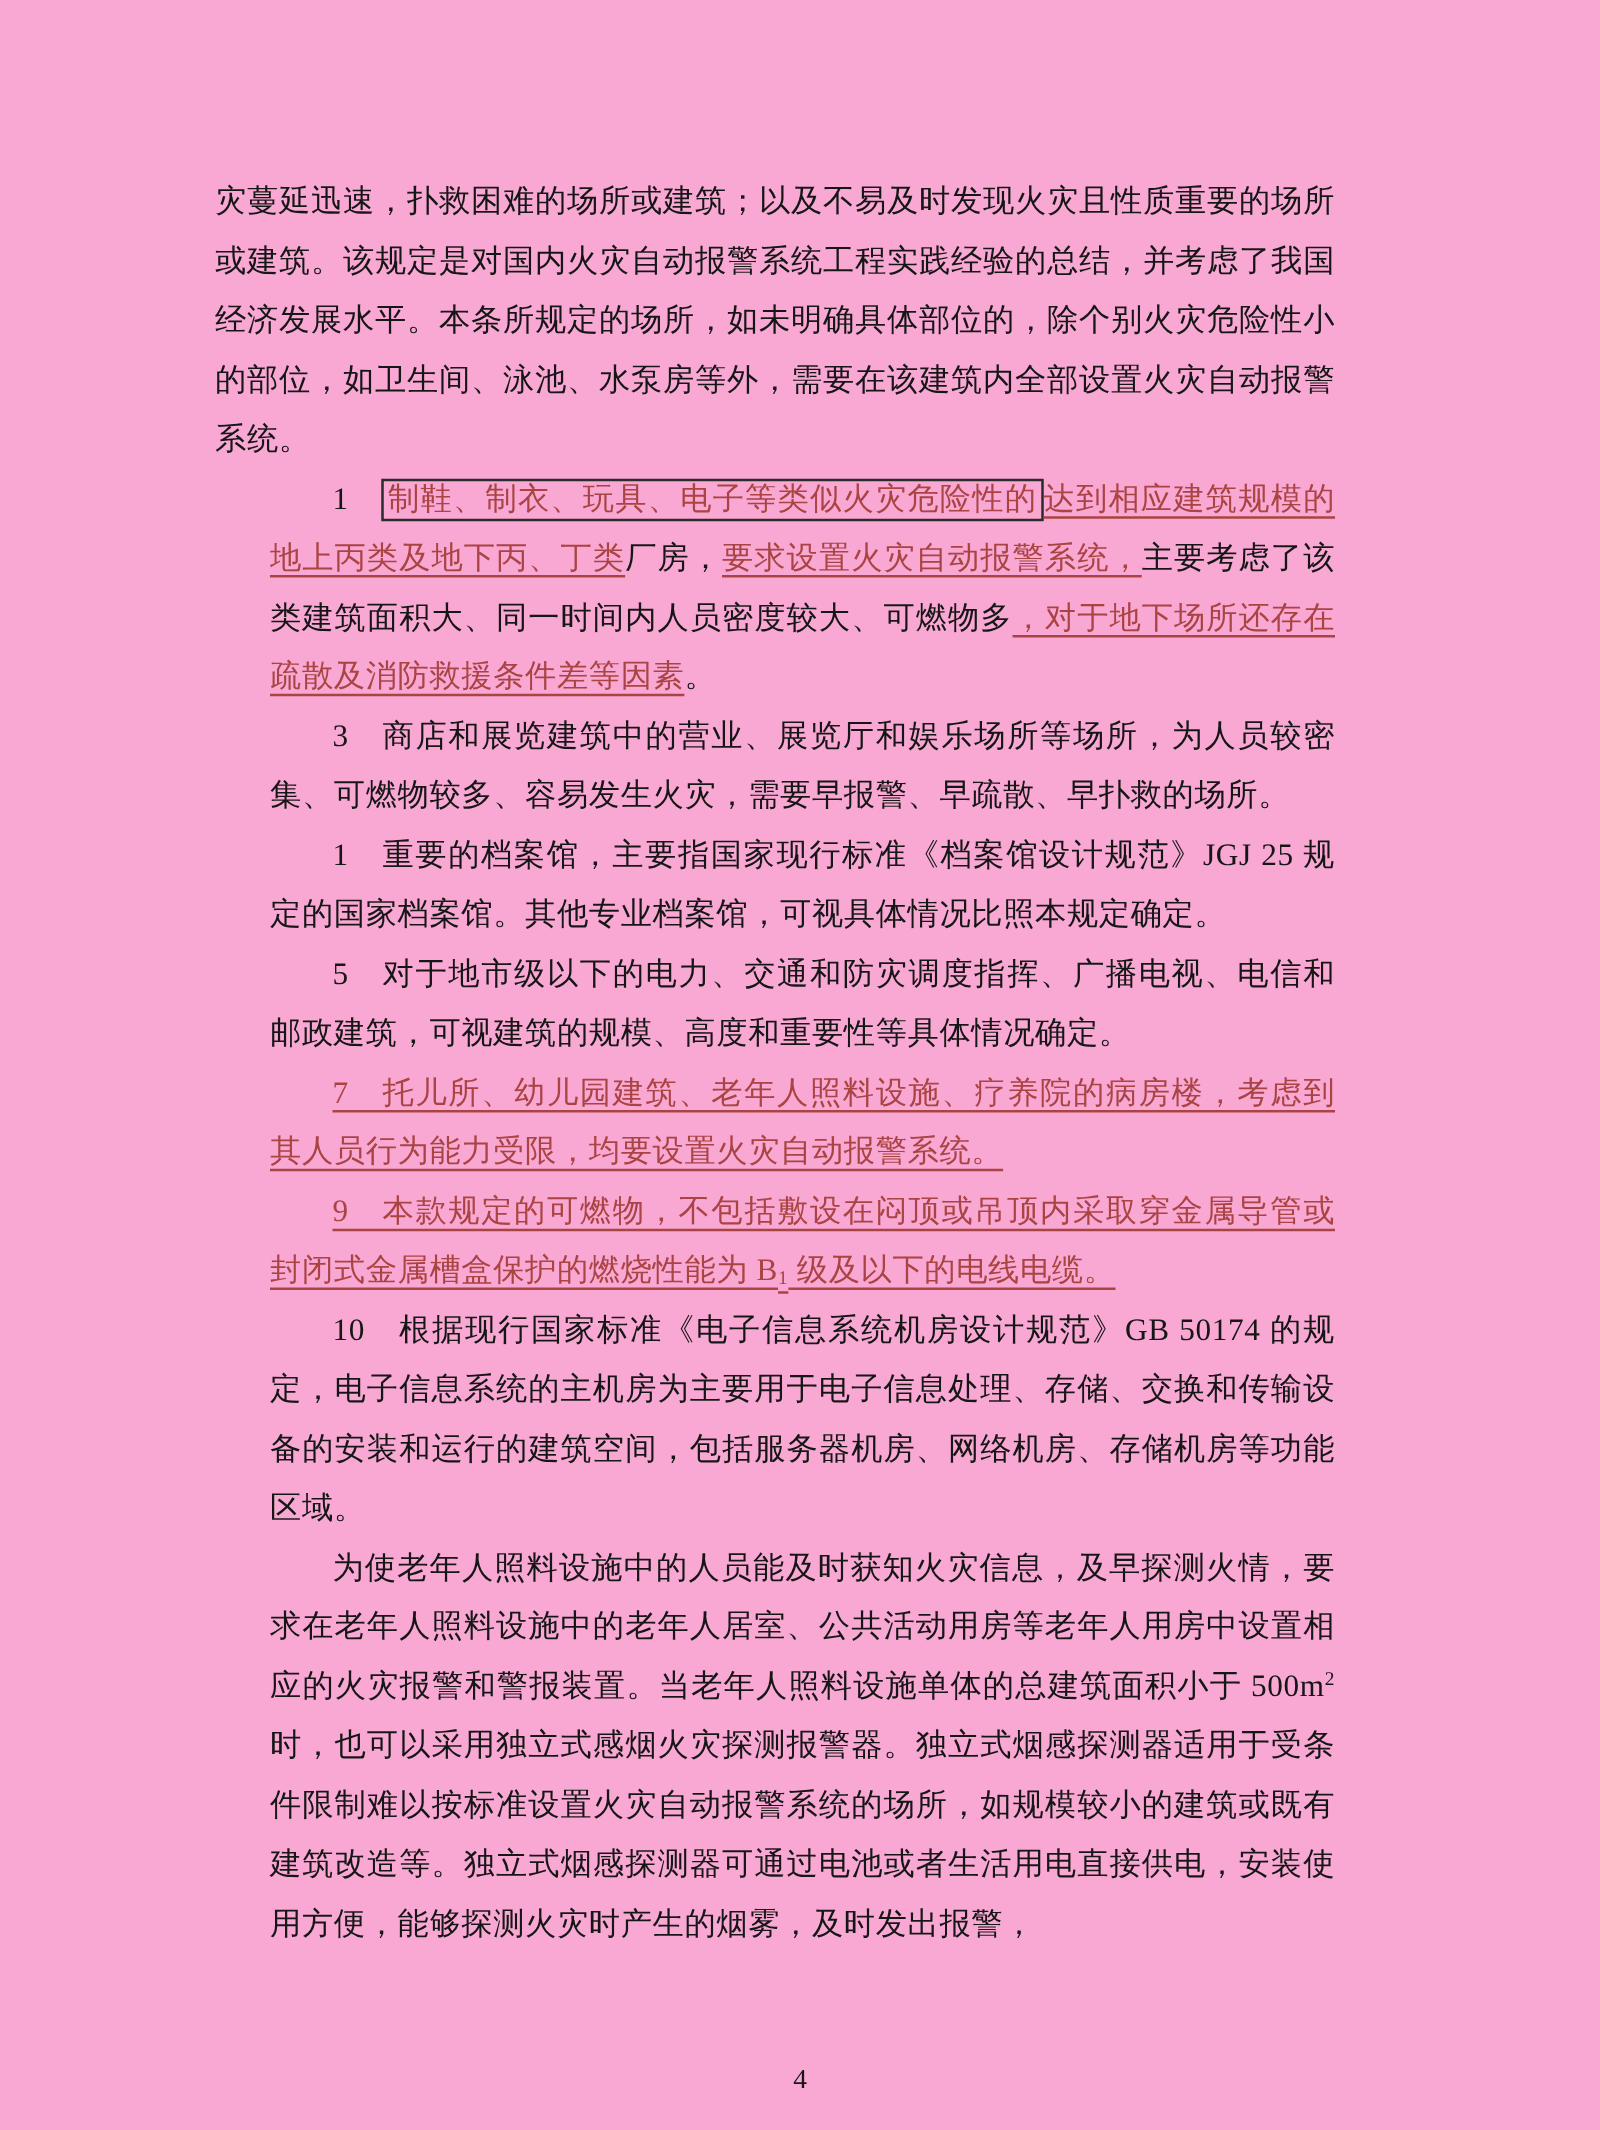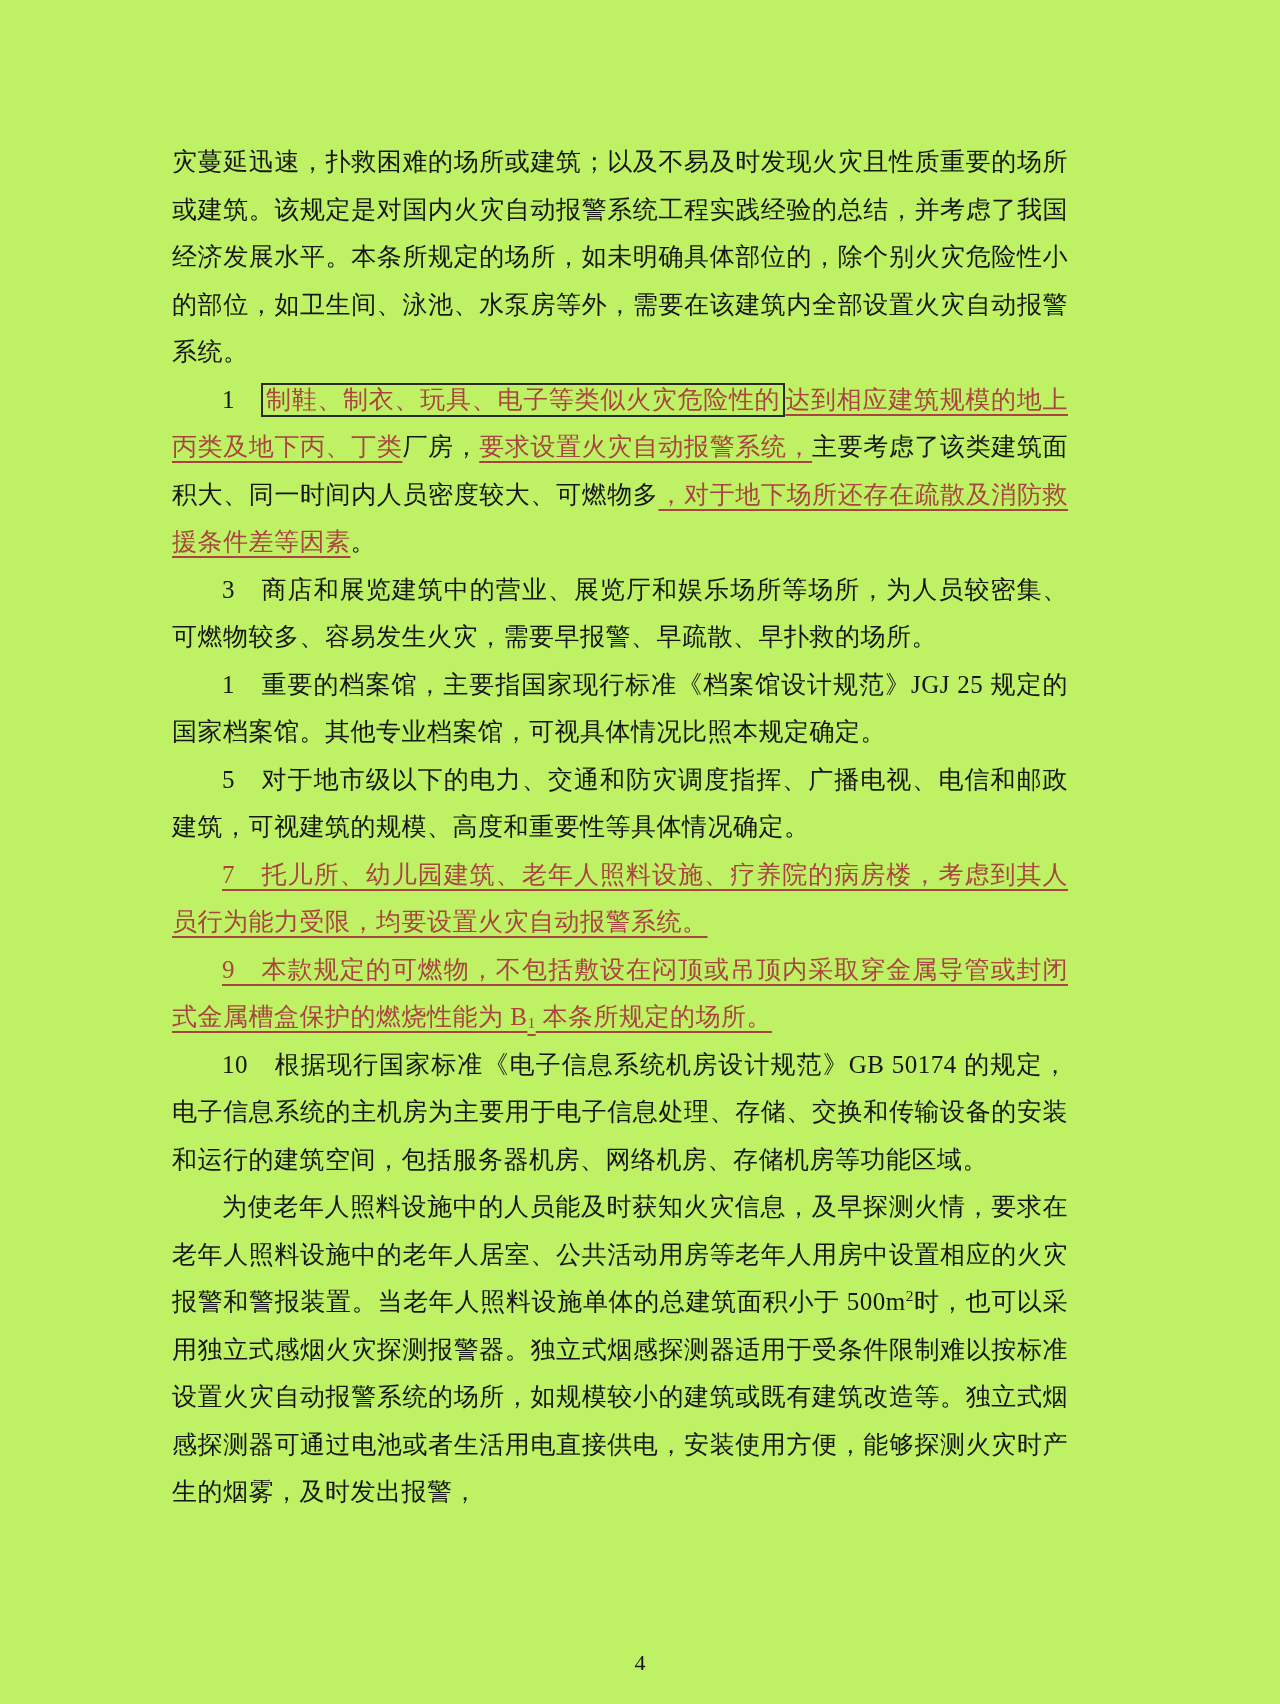--- a/index.html
+++ b/index.html
@@ -4,41 +4,42 @@
 <style>
   html, body {
     margin: 0;
     padding: 0;
     background: #ffffff;
   }
   .page {
     position: relative;
     width: 1280px;
     height: 1704px;
-    background: #bef264;
+    background: #f9a8d4;
     overflow: hidden;
     font-family: "Liberation Serif", "DejaVu Serif", serif;
   }
   .doc-body {
     position: absolute;
     left: 172px;
     top: 138px;
     width: 896px;
     font-size: 25px;
     line-height: 1.9;
     color: #161616;
     text-align: justify;
     letter-spacing: 0.5px;
   }
   .para {
     margin: 0;
     padding: 0;
   }
   .para.indent {
     text-indent: 2em;
+    margin-left: 44px;
   }
   
   .run-n {
     color: #161616;
   }
   .run-r {
     color: var(--red, #a94442);
     text-decoration: underline;
     text-decoration-color: var(--red, #a94442);
     text-decoration-thickness: 2px;
@@ -77,20 +78,20 @@
 <body>
 
 <div class="page">
   <div class="doc-body">
       <p class="para"><span class="run-n">灾蔓延迅速，扑救困难的场所或建筑；以及不易及时发现火灾且性质重要的场所或建筑。该规定是对国内火灾自动报警系统工程实践经验的总结，并考虑了我国经济发展水平。本条所规定的场所，如未明确具体部位的，除个别火灾危险性小的部位，如卫生间、泳池、水泵房等外，需要在该建筑内全部设置火灾自动报警系统。</span></p>
       <p class="para indent"><span class="run-n">1　</span><span class="run-rb">制鞋、制衣、玩具、电子等类似火灾危险性的</span><span class="run-r">达到相应建筑规模的地上丙类及地下丙、丁类</span><span class="run-n">厂房，</span><span class="run-r">要求设置火灾自动报警系统，</span><span class="run-n">主要考虑了该类建筑面积大、同一时间内人员密度较大、可燃物多</span><span class="run-r">，对于地下场所还存在疏散及消防救援条件差等因素</span><span class="run-n">。</span></p>
       <p class="para indent"><span class="run-n">3　商店和展览建筑中的营业、展览厅和娱乐场所等场所，为人员较密集、可燃物较多、容易发生火灾，需要早报警、早疏散、早扑救的场所。</span></p>
       <p class="para indent"><span class="run-n">1　重要的档案馆，主要指国家现行标准《档案馆设计规范》JGJ 25 规定的国家档案馆。其他专业档案馆，可视具体情况比照本规定确定。</span></p>
       <p class="para indent"><span class="run-n">5　对于地市级以下的电力、交通和防灾调度指挥、广播电视、电信和邮政建筑，可视建筑的规模、高度和重要性等具体情况确定。</span></p>
       <p class="para indent"><span class="run-r">7　托儿所、幼儿园建筑、老年人照料设施、疗养院的病房楼，考虑到其人员行为能力受限，均要设置火灾自动报警系统。</span></p>
-      <p class="para indent"><span class="run-r">9　本款规定的可燃物，不包括敷设在闷顶或吊顶内采取穿金属导管或封闭式金属槽盒保护的燃烧性能为 B</span><span class="run-rsub">1</span><span class="run-r"> 本条所规定的场所。</span></p>
+      <p class="para indent"><span class="run-r">9　本款规定的可燃物，不包括敷设在闷顶或吊顶内采取穿金属导管或封闭式金属槽盒保护的燃烧性能为 B</span><span class="run-rsub">1</span><span class="run-r"> 级及以下的电线电缆。</span></p>
       <p class="para indent"><span class="run-n">10　根据现行国家标准《电子信息系统机房设计规范》GB 50174 的规定，电子信息系统的主机房为主要用于电子信息处理、存储、交换和传输设备的安装和运行的建筑空间，包括服务器机房、网络机房、存储机房等功能区域。</span></p>
       <p class="para indent"><span class="run-n">为使老年人照料设施中的人员能及时获知火灾信息，及早探测火情，要求在老年人照料设施中的老年人居室、公共活动用房等老年人用房中设置相应的火灾报警和警报装置。当老年人照料设施单体的总建筑面积小于 500m</span><span class="run-sup">2</span><span class="run-n">时，也可以采用独立式感烟火灾探测报警器。独立式烟感探测器适用于受条件限制难以按标准设置火灾自动报警系统的场所，如规模较小的建筑或既有建筑改造等。独立式烟感探测器可通过电池或者生活用电直接供电，安装使用方便，能够探测火灾时产生的烟雾，及时发出报警，</span></p>
     </div>
   <div class="footer">
     <span>4</span>
   </div>
 </div>
 
 </body></html>

